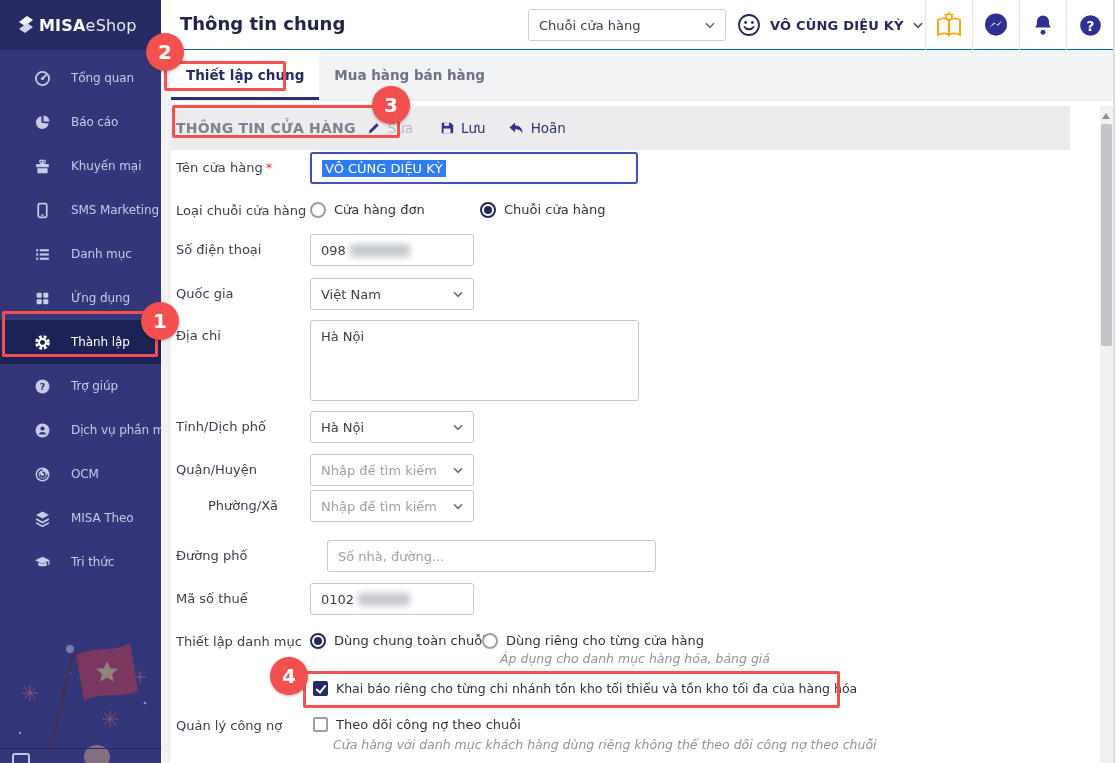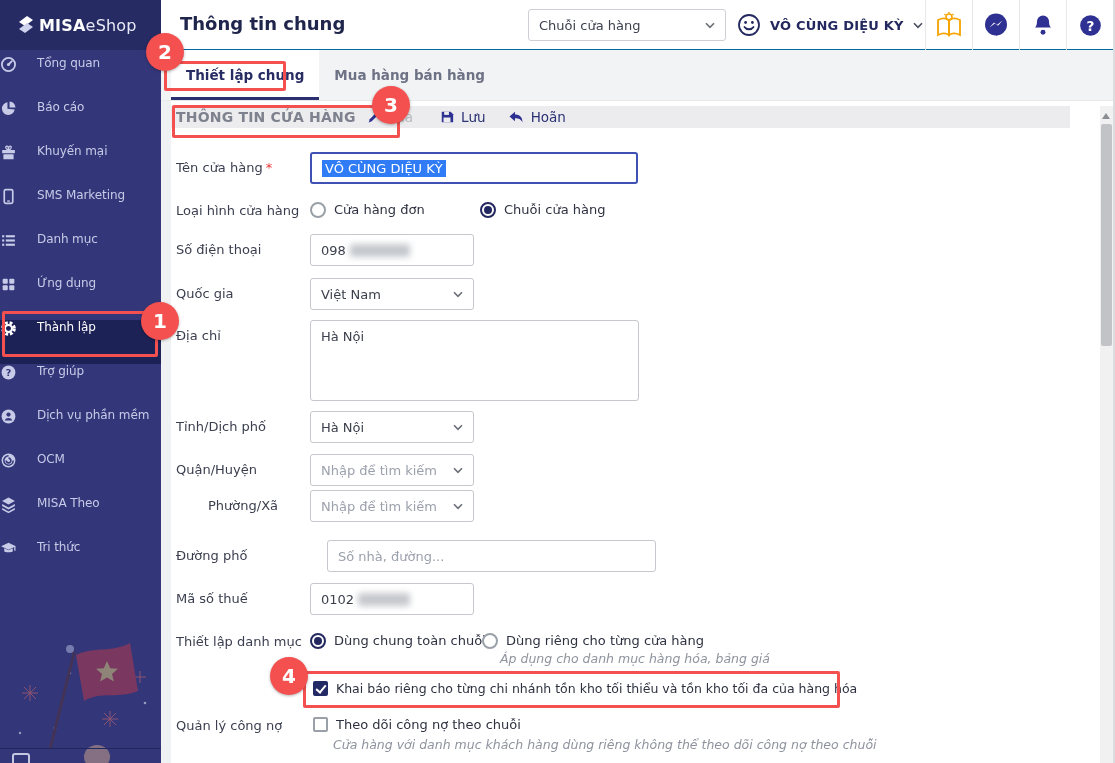--- a/index.html
+++ b/index.html
@@ -6,21 +6,21 @@
   body { font-family:"DejaVu Sans","Liberation Sans",sans-serif; background:#fff; }
   .screen { position:relative; width:1115px; height:763px; overflow:hidden; background:#fff; }
 
   
   .sidebar { position:absolute; left:0; top:0; width:161px; height:763px; background:#333779; }
   .logo { height:50px; background:#262b63; display:flex; align-items:center; padding-left:13px; }
   .logo-text { color:#fff; font-size:16px; letter-spacing:.2px; }
   .logo-text b { font-weight:bold; }
   .logo-text span { font-weight:normal; color:#e9eaf6; }
   .nav { padding-top:6px; }
-  .nav-item { height:44px; display:flex; color:#c7cbe8; cursor:pointer; }
+  .nav-item { height:44px; display:flex; align-items:center; padding-left:34px; color:#c7cbe8; cursor:pointer; }
   .nav-item.active { background:#1d2256; color:#fff; }
   .nav-icon { width:20px; height:17px; display:flex; align-items:center; margin-right:17px; flex:none; }
   .nav-icon svg { width:17px; height:17px; }
   .nav-label { font-size:12px; letter-spacing:-.1px; white-space:nowrap; }
   .side-art { position:absolute; left:0; bottom:0; width:161px; height:130px; }
   .side-line { position:absolute; left:0; bottom:14px; width:161px; height:1px; background:#23285c; }
   .side-partial { position:absolute; left:12px; bottom:-8px; width:18px; height:18px; border:2px solid #dfe1f2; border-radius:3px; opacity:.85; }
 
   
   .main { position:absolute; left:161px; top:0; width:954px; height:763px; }
@@ -35,21 +35,21 @@
 
   
   .tabbar { position:absolute; top:50px; left:0; width:954px; height:51px; background:#f2f3f5; border-bottom:1px solid #e9e9ec; display:flex; padding-left:10px; }
   .tab { height:100%; display:flex; align-items:center; padding:0 15px; font-size:13.5px; font-weight:bold; cursor:pointer; white-space:nowrap; }
   .tab.active { background:#fff; color:#272c63; box-shadow:inset 0 -3px 0 #2b3170; }
   .tab.inactive { color:#6d7285; }
 
   
   .content { position:absolute; top:101px; left:0; width:954px; height:662px; background:#fff; }
   .gutter { position:absolute; left:0; top:0; width:10px; height:662px; background:#f0f1f3; }
-  .section-bar { position:absolute; left:10px; top:5px; width:899px; height:22px; background:#ececee; display:flex; align-items:center; padding-left:5px; }
+  .section-bar { position:absolute; left:10px; top:5px; width:899px; height:44px; background:#ececee; display:flex; align-items:center; padding-left:5px; }
   .section-title { font-size:14px; font-weight:bold; color:#7e828e; letter-spacing:.2px; }
   .edit-label { font-size:13.5px; color:#b6b9c0; margin-left:7px; }
   .bar-btn { display:flex; align-items:center; gap:7px; font-size:13.5px; color:#2b3174; cursor:pointer; }
   .pencil { margin-left:11px; display:flex; cursor:pointer; }
 
   .frow { position:absolute; left:15px; display:flex; }
   .flabel { width:134px; flex:none; font-size:13px; color:#3a3e4e; padding-top:8px; }
   .req { color:#e53935; margin-left:3px; }
   .tbox { height:32px; border:1px solid #c6c8cd; border-radius:3px; display:flex; align-items:center; padding:0 10px; font-size:13px; color:#3c404c; background:#fff; }
   .sel { justify-content:space-between; cursor:pointer; }
@@ -336,21 +336,21 @@
       </div>
 
       <div class="frow" style="top:51px;">
         <div class="flabel"><span>Tên cửa hàng</span><span class="req">*</span></div>
         <div class="tbox name-input">
             <span class="val-selected">VÔ CÙNG DIỆU KỲ</span>
           </div>
       </div>
 
       <div class="frow" style="top:100px;">
-        <div class="flabel" style="padding-top:2px;">Loại hình cửa hàng</div>
+        <div class="flabel" style="padding-top:2px;">Loại chuỗi cửa hàng</div>
         <div class="opt" style="width:170px;">
             <span class="radio"></span>
             <span class="opt-label">Cửa hàng đơn</span>
           </div>
         <div class="opt">
             <span class="radio checked"></span>
             <span class="opt-label">Chuỗi cửa hàng</span>
           </div>
       </div>
 

